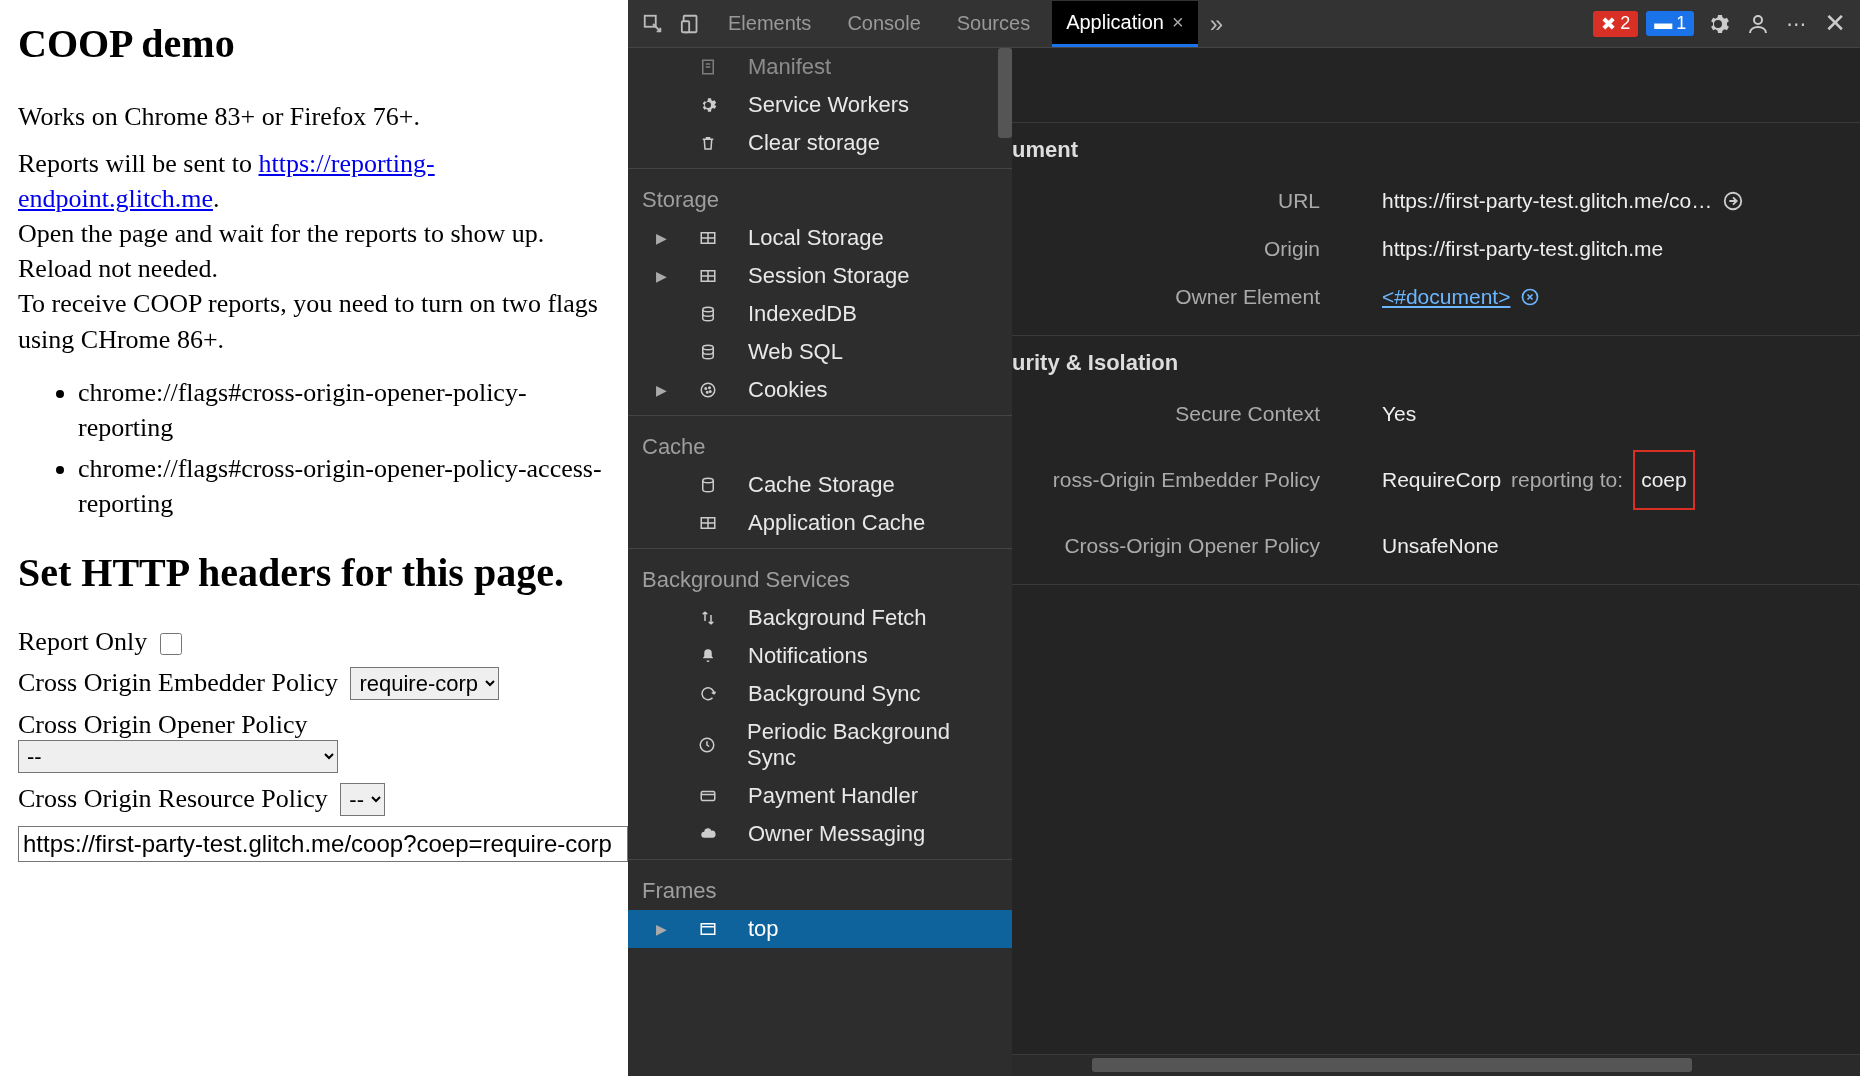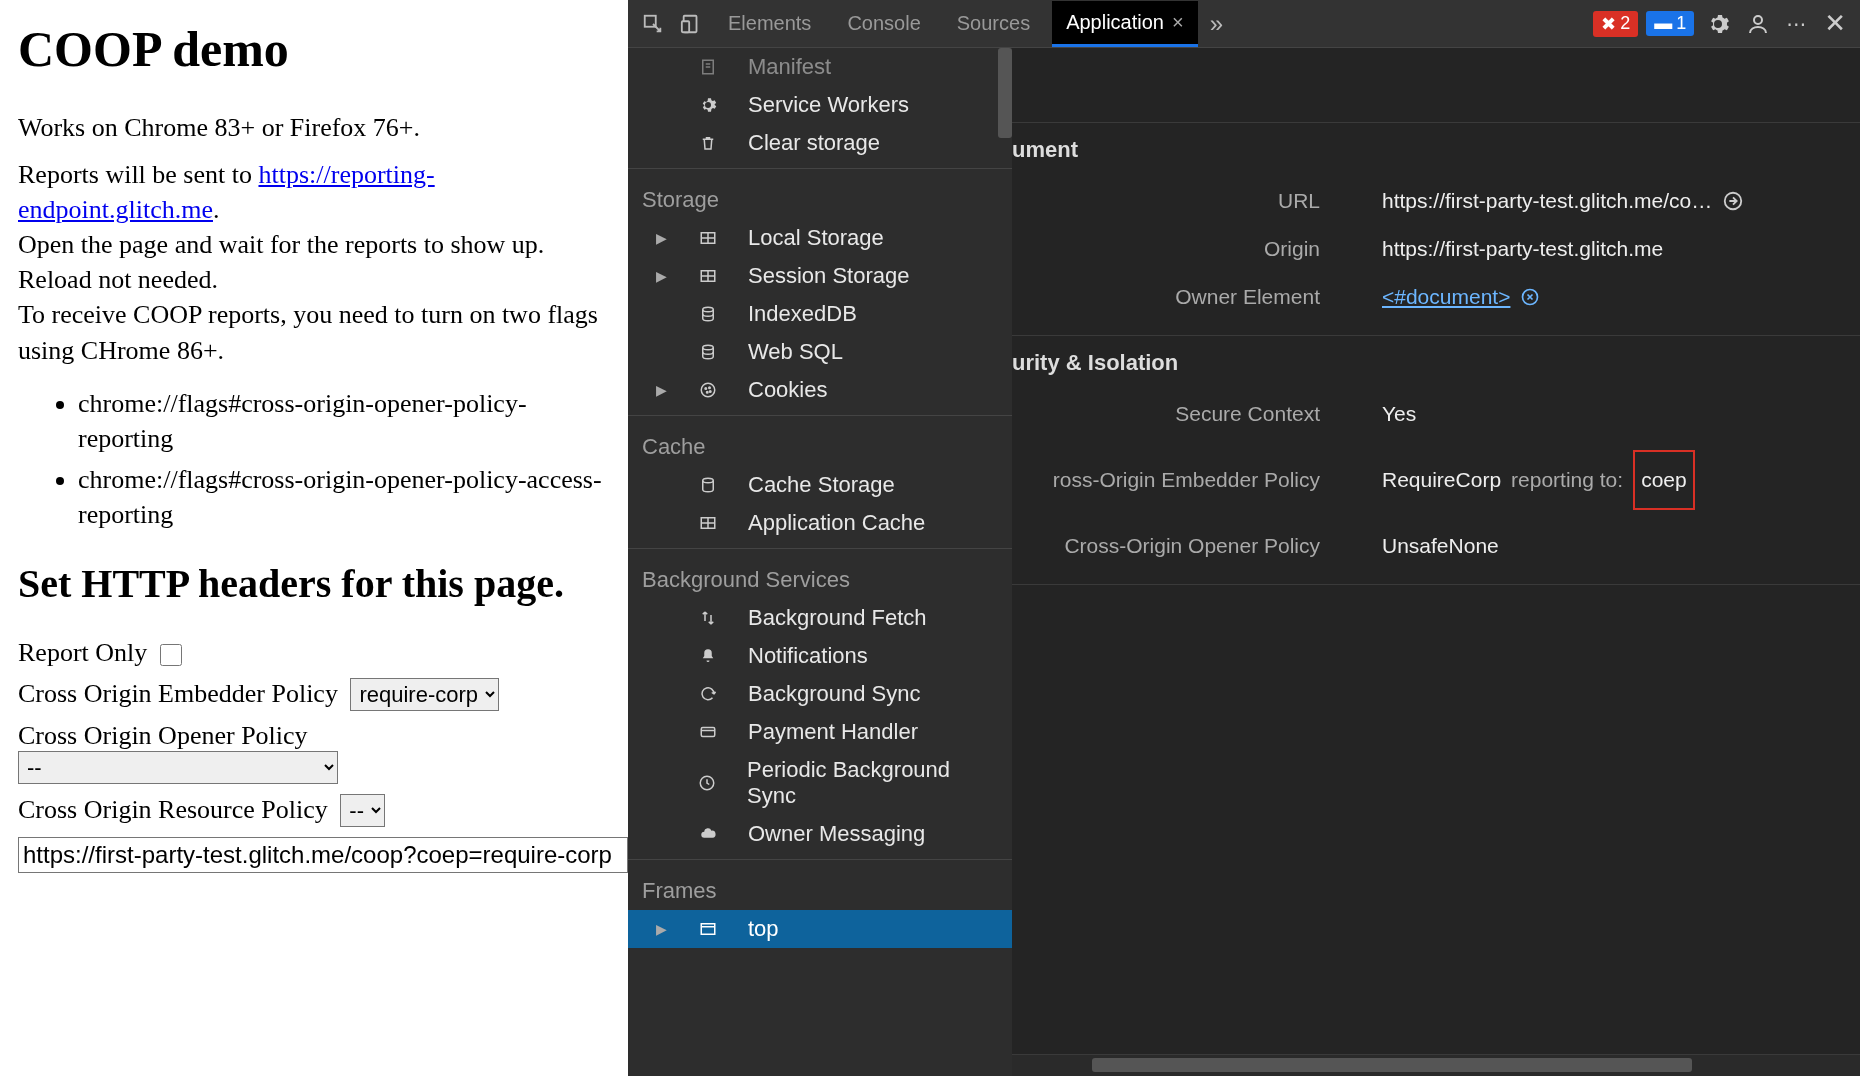--- a/index.html
+++ b/index.html
@@ -14,21 +14,21 @@
 .page {
   width: 628px;
   padding: 20px 18px;
   background: #fff;
   color: #000;
   font-family: "Times New Roman", serif;
   font-size: 26px;
   overflow: hidden;
   flex-shrink: 0;
 }
-.page h1 { font-size: 50px; font-weight: bold; margin-bottom: 32px; }
+.page h1 { font-size: 40px; font-weight: bold; margin-bottom: 32px; }
 .page p { margin-bottom: 12px; line-height: 1.35; }
 .page a { color: #0000ee; text-decoration: underline; }
 .page ul { margin: 18px 0 28px 60px; }
 .page ul li { margin-bottom: 6px; line-height: 1.35; }
 .page h2 { font-size: 40px; font-weight: bold; margin: 16px 0 30px 0; line-height: 1.2; }
 .form-row { margin-bottom: 10px; font-size: 26px; }
 .form-row label { margin-right: 6px; }
 .form-row select {
   font-family: Arial, sans-serif;
   font-size: 22px;
@@ -414,35 +414,35 @@
             <svg width="18" height="18" viewBox="0 0 24 24" fill="none" stroke="#ccc" stroke-width="2">
               <path d="M20 12a8 8 0 10-2 5M20 12l-3-2M20 12l2-3"></path>
             </svg>
           </span>
         <span>Background Sync</span>
       </div>
       <div class="sb-item">
         <span class="disclosure"></span>
         <span class="icon">
             <svg width="18" height="18" viewBox="0 0 24 24" fill="none" stroke="#ccc" stroke-width="2">
+              <circle cx="12" cy="12" r="9"></circle>
+              <path d="M12 7v5l3 2"></path>
+            </svg>
+          </span>
+        <span>Periodic Background Sync</span>
+      </div>
+      <div class="sb-item">
+        <span class="disclosure"></span>
+        <span class="icon">
+            <svg width="18" height="18" viewBox="0 0 24 24" fill="none" stroke="#ccc" stroke-width="2">
               <rect x="3" y="6" width="18" height="12" rx="2"></rect>
               <line x1="3" y1="10" x2="21" y2="10"></line>
             </svg>
           </span>
         <span>Payment Handler</span>
-      </div>
-      <div class="sb-item">
-        <span class="disclosure"></span>
-        <span class="icon">
-            <svg width="18" height="18" viewBox="0 0 24 24" fill="none" stroke="#ccc" stroke-width="2">
-              <circle cx="12" cy="12" r="9"></circle>
-              <path d="M12 7v5l3 2"></path>
-            </svg>
-          </span>
-        <span>Periodic Background Sync</span>
       </div>
       <div class="sb-item">
         <span class="disclosure"></span>
         <span class="icon">
             <svg width="18" height="18" viewBox="0 0 24 24" fill="#ccc">
               <path d="M7 17a4 4 0 010-8 5 5 0 019.6-1.5A4 4 0 0118 17H7z"></path>
             </svg>
           </span>
         <span>Owner Messaging</span>
       </div>

